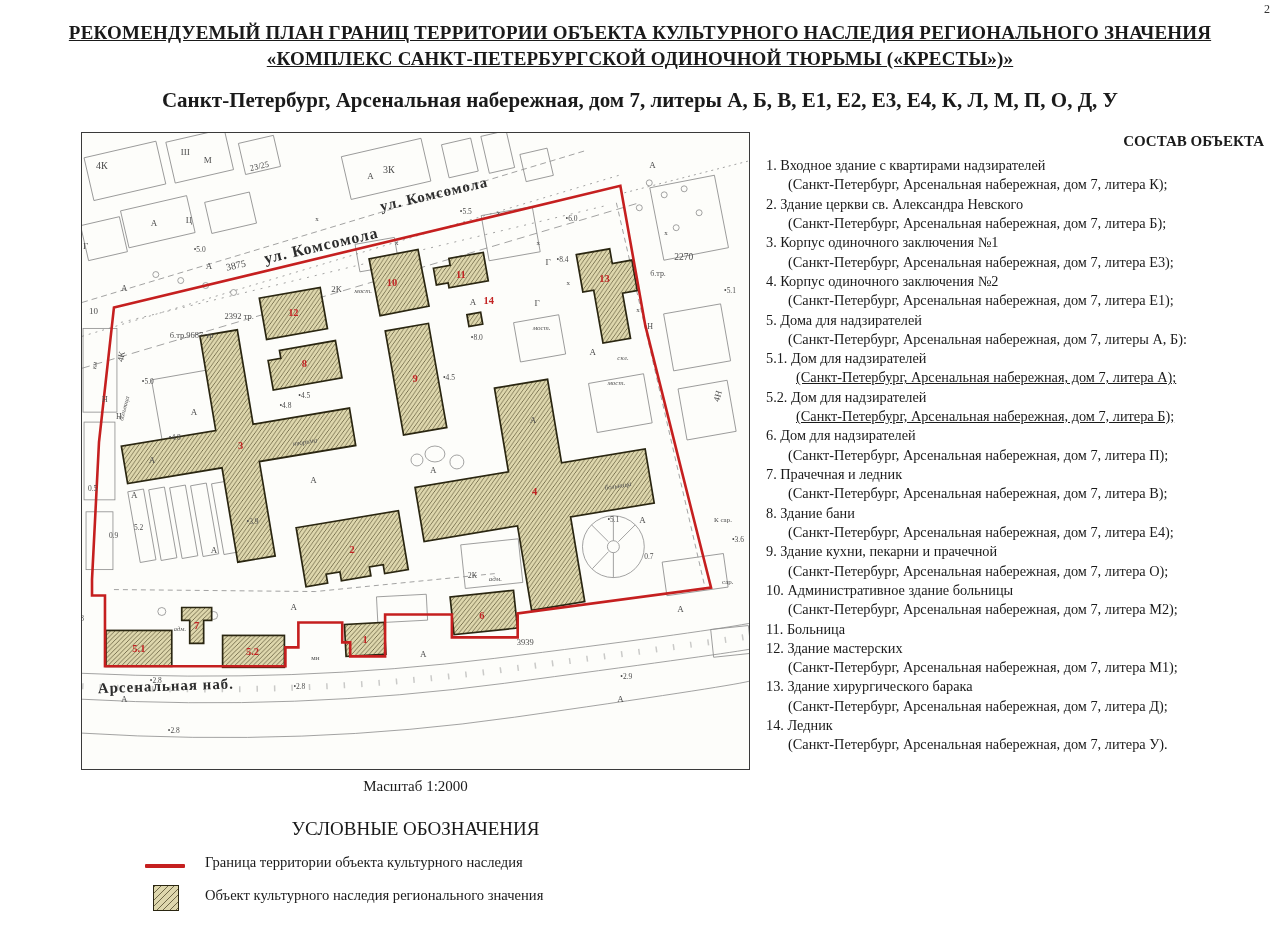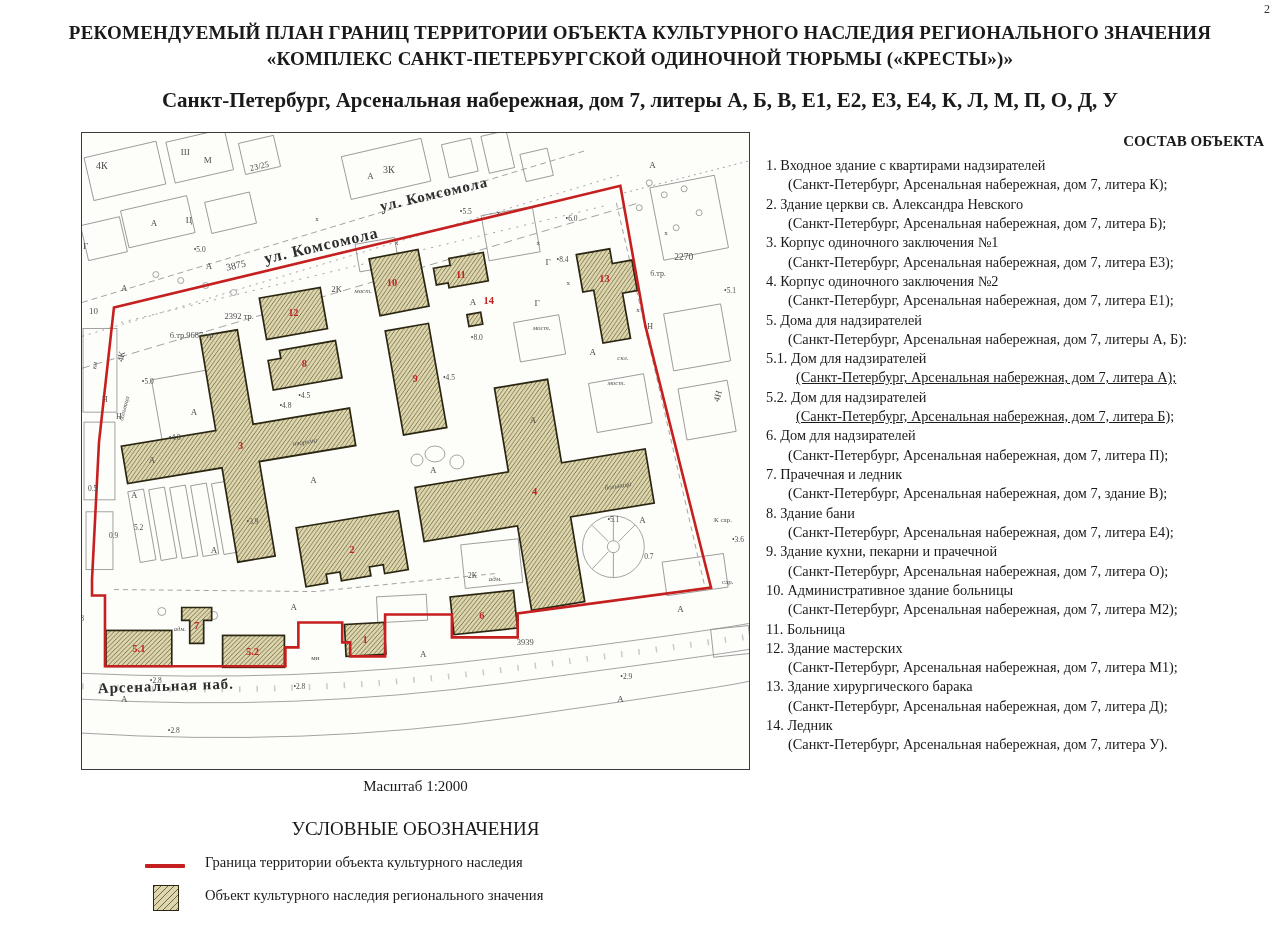--- a/index.html
+++ b/index.html
@@ -1,20 +1,20 @@
 <!DOCTYPE html>
 <html lang="ru"><head>
 <meta charset="utf-8">
 <style>
   html,body{margin:0;padding:0;background:#ffffff;}
   .page{position:relative;width:1280px;height:925px;background:#ffffff;overflow:hidden;
         font-family:"Liberation Serif","DejaVu Serif",serif;color:#1a1a1a;}
   .pagenum{position:absolute;top:2px;right:10px;font-size:12px;color:#333;}
   .title{position:absolute;top:20px;left:30px;right:30px;text-align:center;
-         font-weight:bold;font-size:19px;line-height:26px;letter-spacing:.2px;}
+         font-weight:bold;font-size:19px;line-height:26px;letter-spacing:.2px;text-decoration:underline;}
   .subtitle{position:absolute;top:88px;left:30px;right:30px;text-align:center;
             font-weight:bold;font-size:21px;}
   .map{position:absolute;left:81px;top:132px;width:669px;height:638px;
        border:1.6px solid #3a3a3a;background:#fdfdfa;box-sizing:border-box;}
   .map svg{display:block;width:100%;height:100%;}
 
   
   .comp{position:absolute;left:766px;top:133px;width:498px;}
   .comp-title{text-align:right;font-weight:bold;font-size:15px;margin-bottom:6px;}
   .li-name,.li-addr{font-size:14.3px;line-height:19.32px;white-space:nowrap;}
@@ -276,21 +276,21 @@
         <div class="li-addr">(Санкт-Петербург, Арсенальная набережная, дом 7, литера Е1);</div>
         <div class="li-name">5. Дома для надзирателей</div>
         <div class="li-addr">(Санкт-Петербург, Арсенальная набережная, дом 7, литеры А, Б):</div>
         <div class="li-name ind">5.1. Дом для надзирателей</div>
         <div class="li-addr ind">(Санкт-Петербург, Арсенальная набережная, дом 7, литера А);</div>
         <div class="li-name ind">5.2. Дом для надзирателей</div>
         <div class="li-addr ind">(Санкт-Петербург, Арсенальная набережная, дом 7, литера Б);</div>
         <div class="li-name">6. Дом для надзирателей</div>
         <div class="li-addr">(Санкт-Петербург, Арсенальная набережная, дом 7, литера П);</div>
         <div class="li-name">7. Прачечная и ледник</div>
-        <div class="li-addr">(Санкт-Петербург, Арсенальная набережная, дом 7, здание В);</div>
+        <div class="li-addr">(Санкт-Петербург, Арсенальная набережная, дом 7, литера В);</div>
         <div class="li-name">8. Здание бани</div>
         <div class="li-addr">(Санкт-Петербург, Арсенальная набережная, дом 7, литера Е4);</div>
         <div class="li-name">9. Здание кухни, пекарни и прачечной</div>
         <div class="li-addr">(Санкт-Петербург, Арсенальная набережная, дом 7, литера О);</div>
         <div class="li-name">10. Административное здание больницы</div>
         <div class="li-addr">(Санкт-Петербург, Арсенальная набережная, дом 7, литера М2);</div>
         <div class="li-name">11. Больница</div>
         <div class="li-name">12. Здание мастерских</div>
         <div class="li-addr">(Санкт-Петербург, Арсенальная набережная, дом 7, литера М1);</div>
         <div class="li-name">13. Здание хирургического барака</div>

